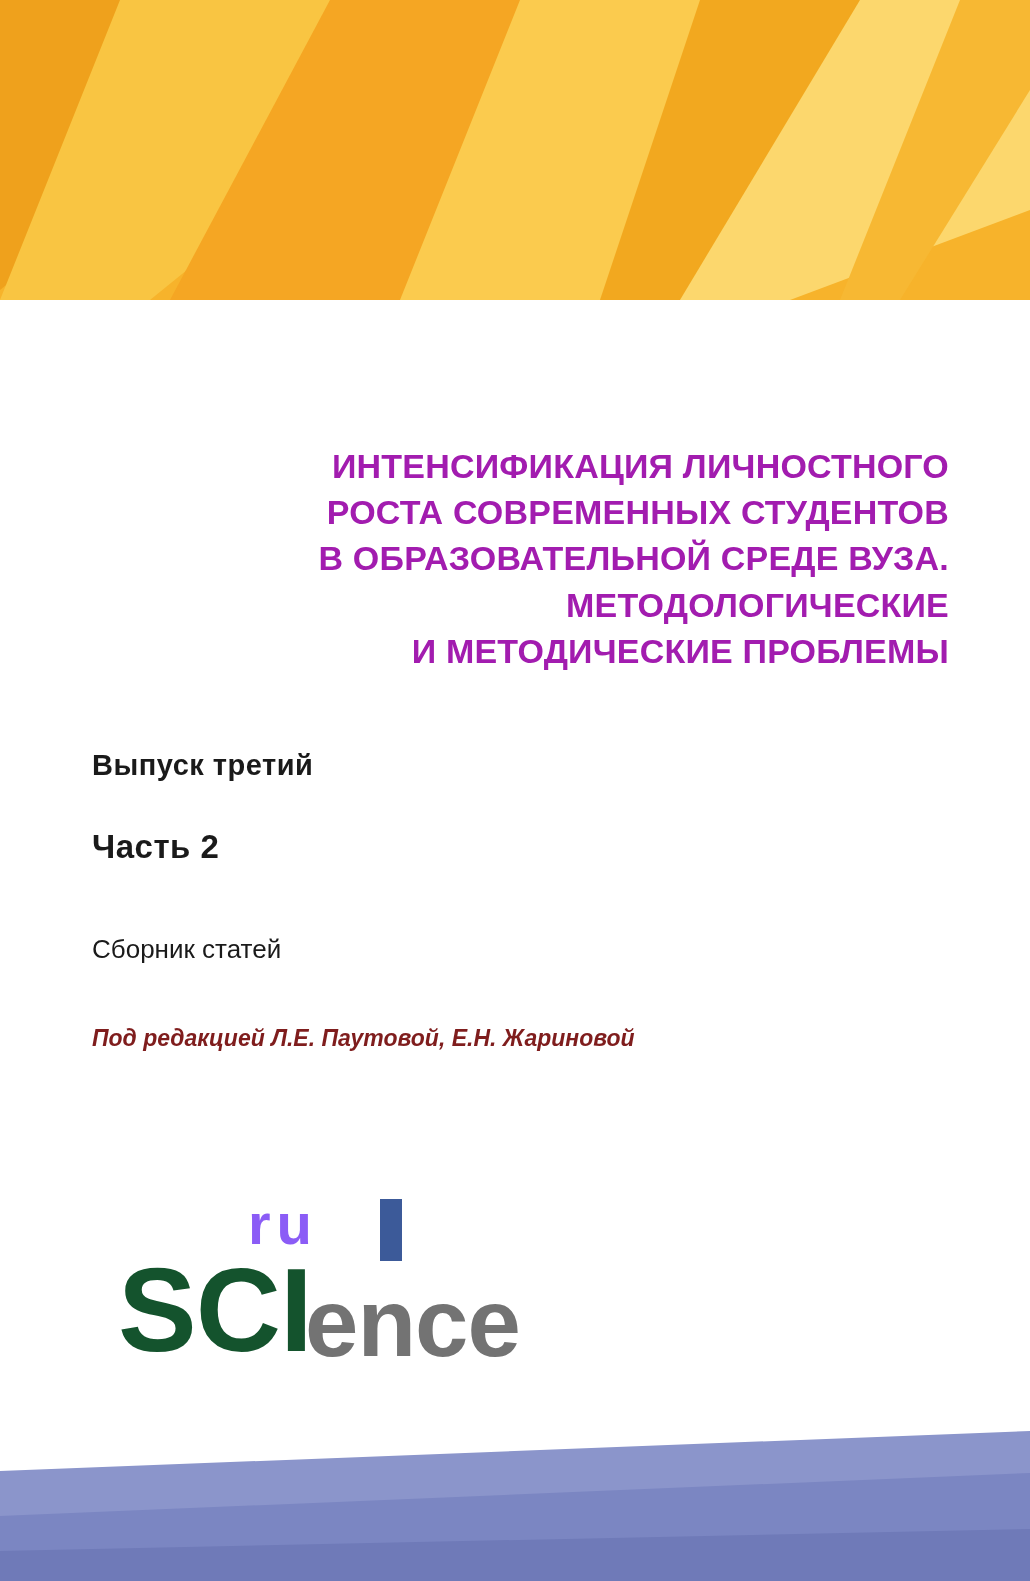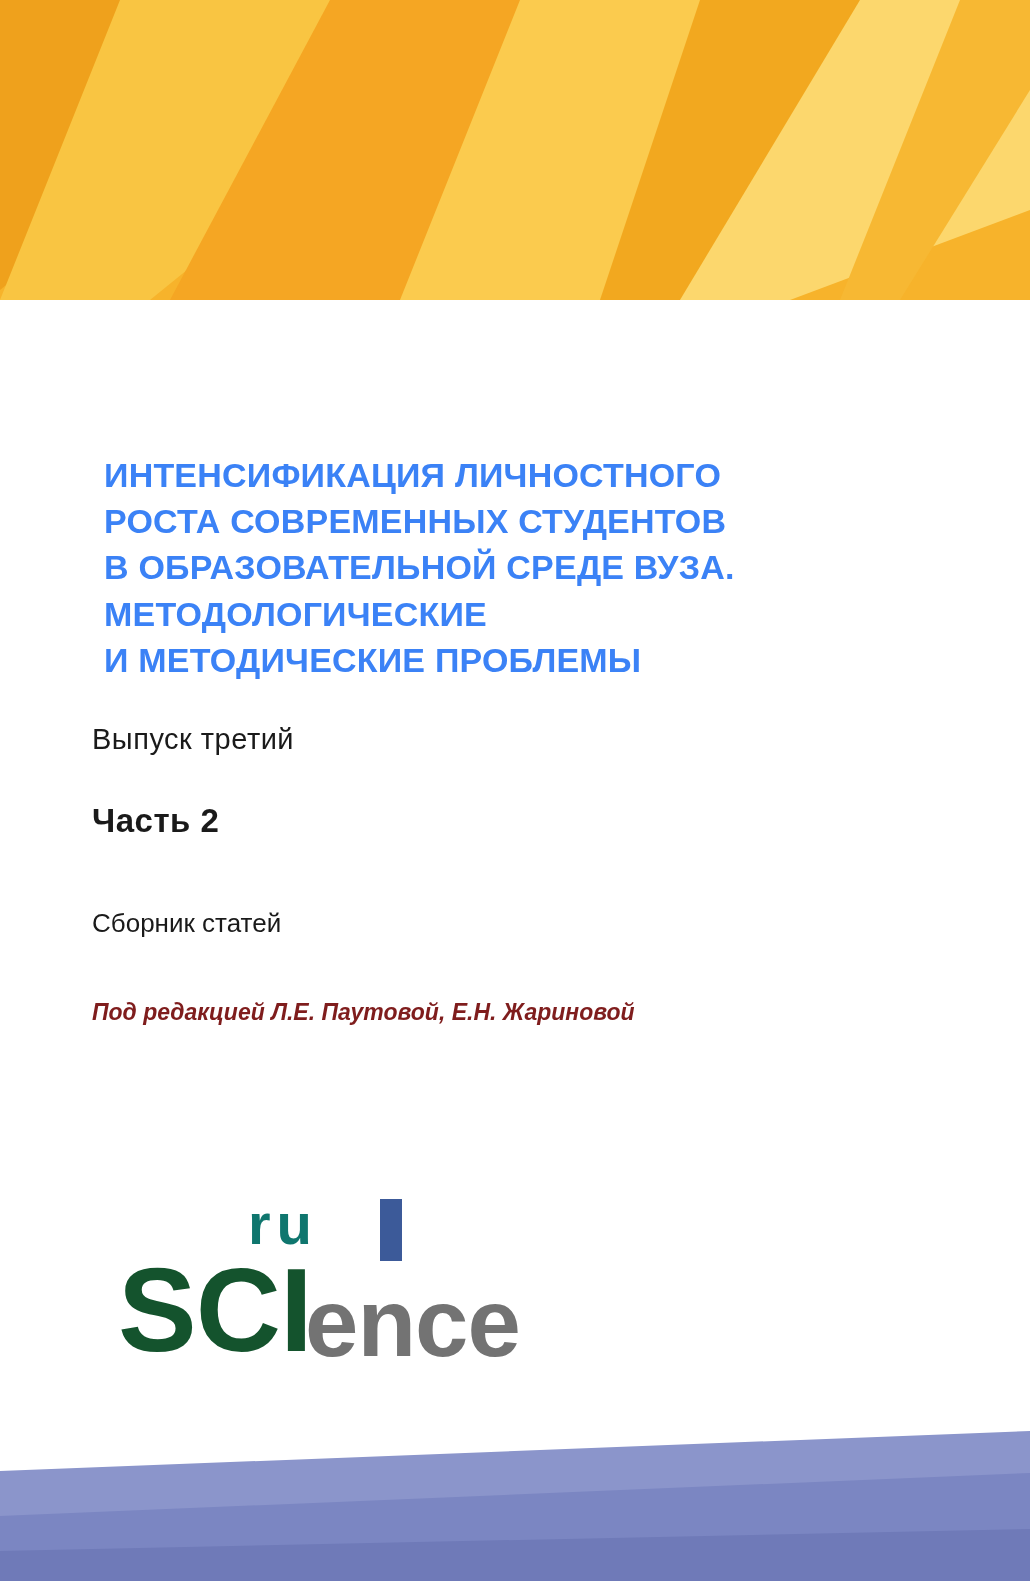--- a/index.html
+++ b/index.html
@@ -54,29 +54,30 @@
     position: absolute;
     left: 92px;
     top: 440px;
     width: 860px;
   }
   .title {
     font-size: 34px;
     font-weight: bold;
     line-height: 1.36;
     letter-spacing: 0.2px;
-    color: #3b82f6;
+    color: #a21caf;
     text-transform: uppercase;
-    margin: 12px;
+    margin: 3px;
     white-space: pre-line;
+    text-align: right;
   }
   .issue {
-    margin-top: 40px;
+    margin-top: 75px;
     font-size: 29px;
-    font-weight: normal;
+    font-weight: bold;
     color: #1a1a1a;
     letter-spacing: 0.5px;
   }
   .part {
     margin-top: 46px;
     font-size: 33px;
     font-weight: bold;
     color: #1a1a1a;
     letter-spacing: 0.5px;
   }
@@ -102,21 +103,21 @@
     width: 470px;
     height: 200px;
   }
   .logo-ru {
     position: absolute;
     left: 168px;
     top: 0px;
     font-size: 58px;
     font-weight: bold;
     letter-spacing: 6px;
-    color: #0f766e;
+    color: #8b5cf6;
     line-height: 1;
   }
   .logo-bar {
     position: absolute;
     left: 300px;
     top: 4px;
     width: 22px;
     height: 62px;
     background: #3c5a99;
   }

